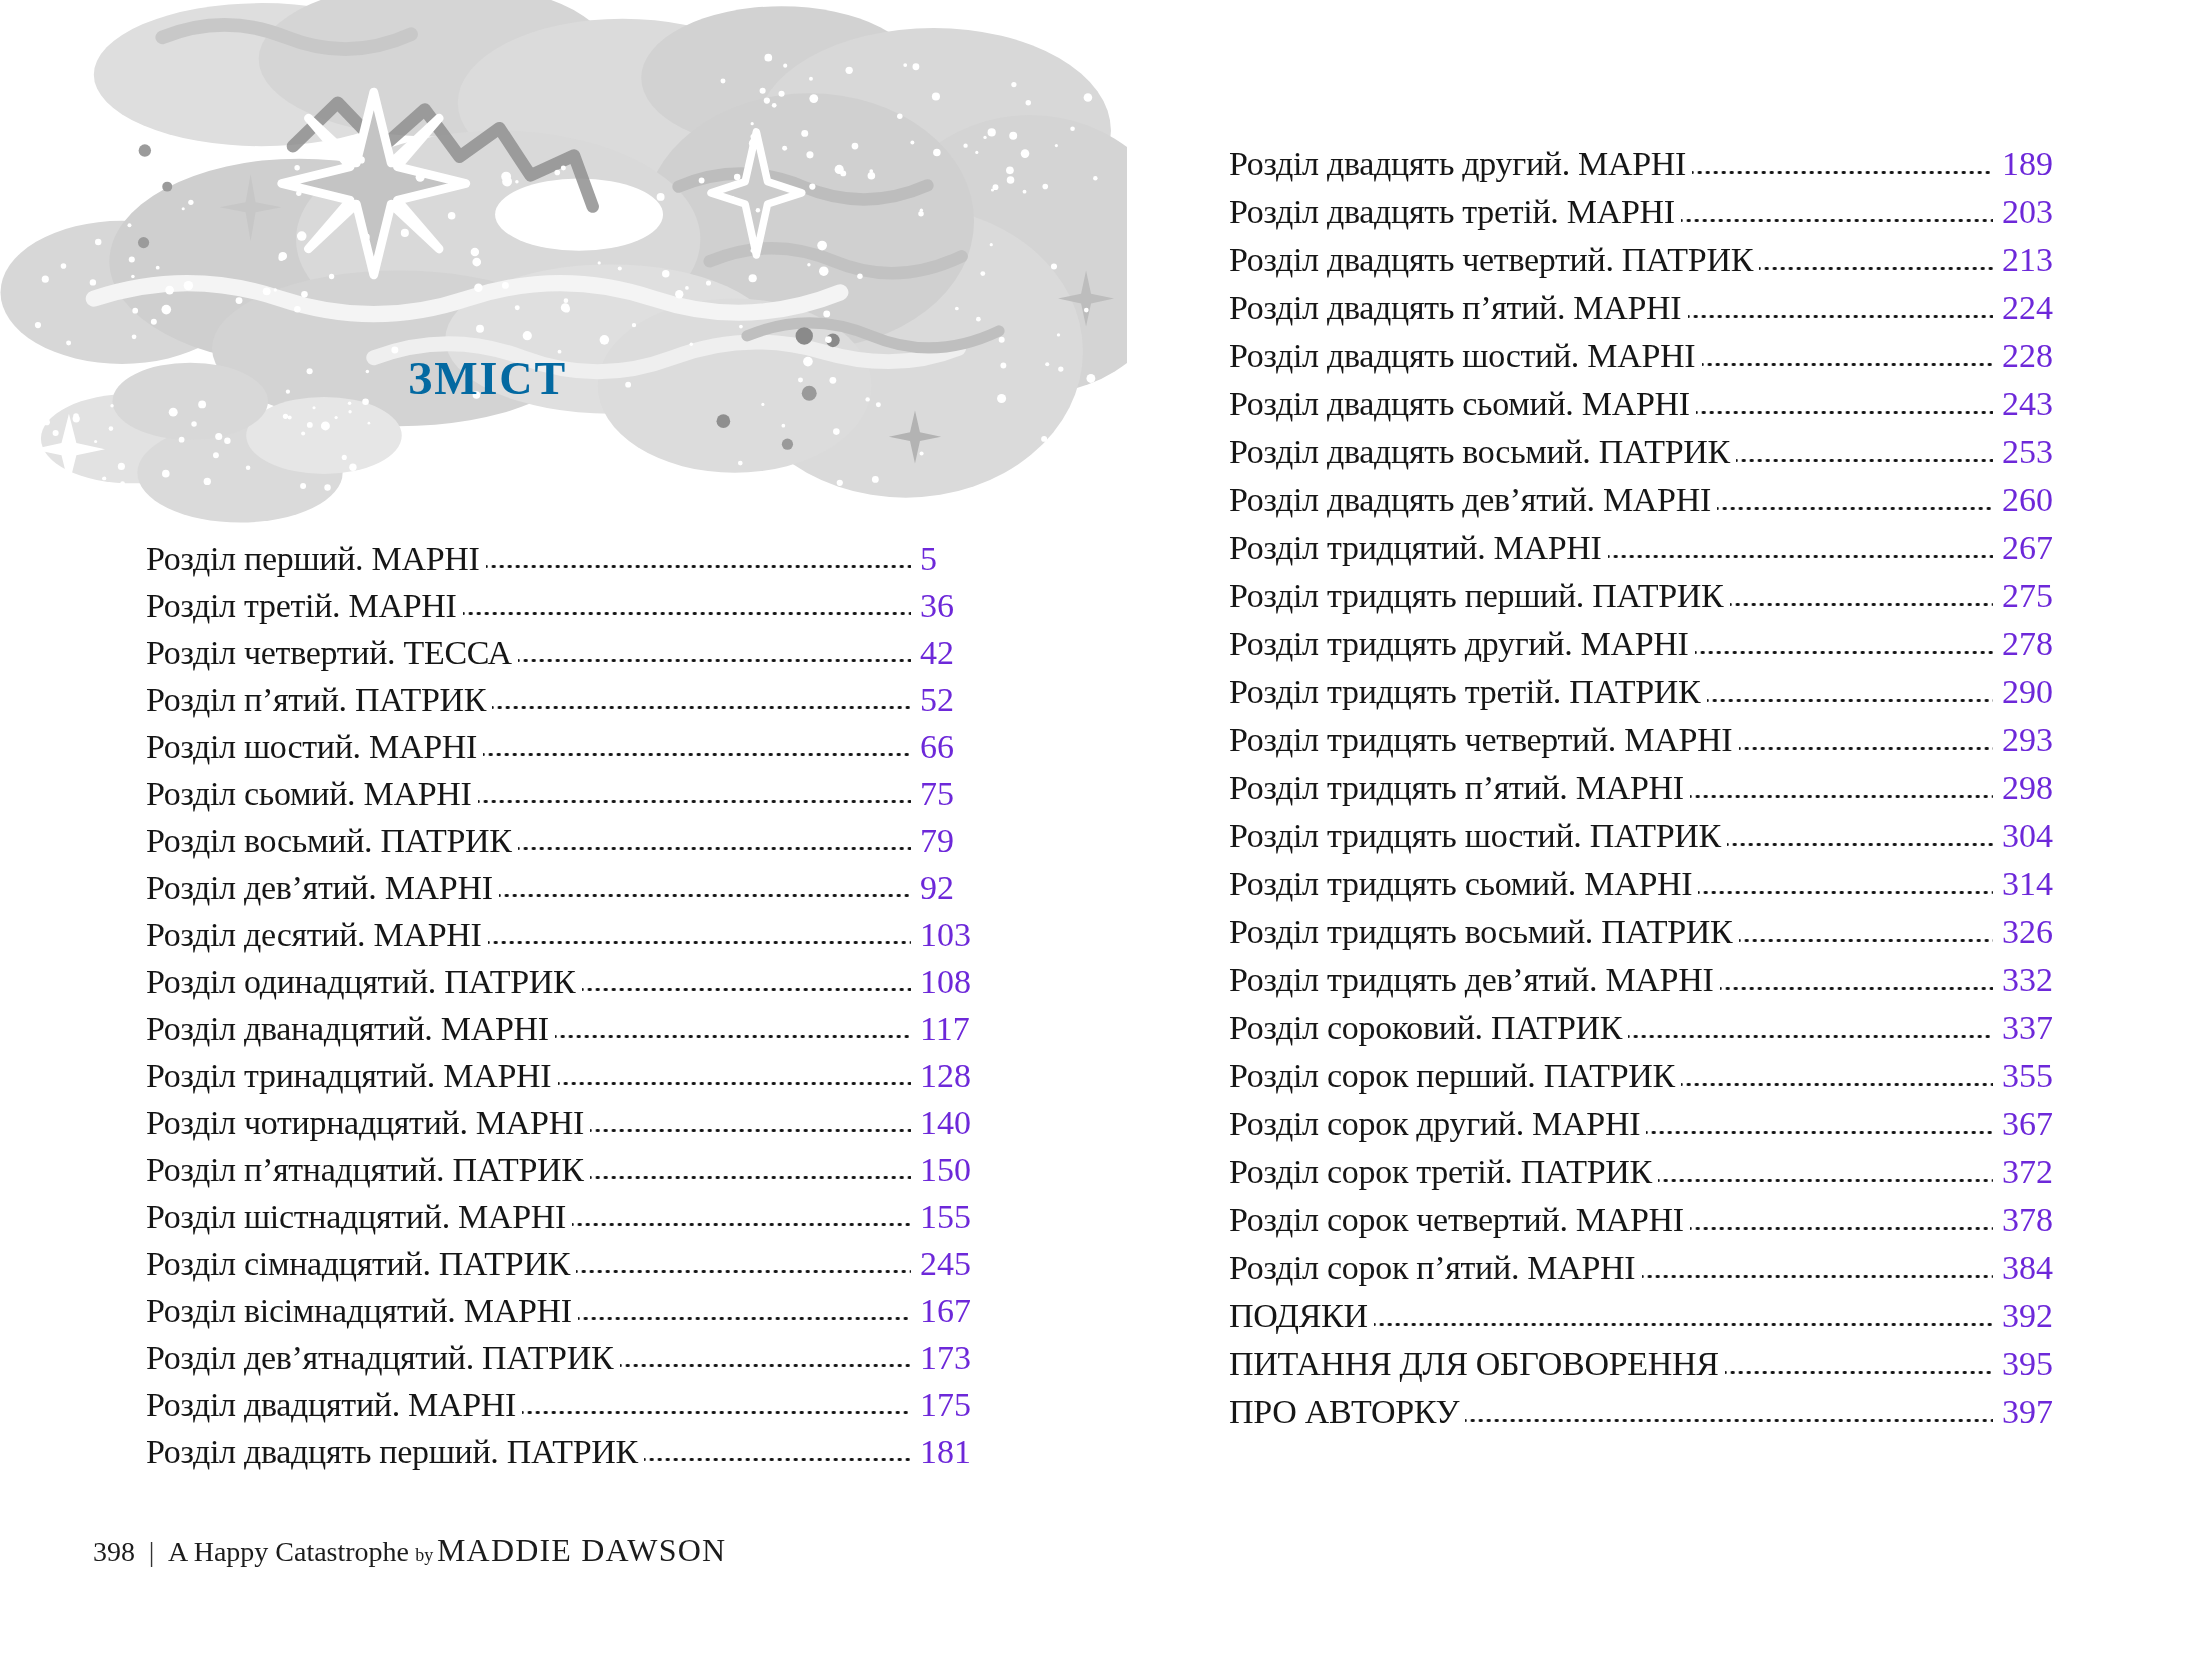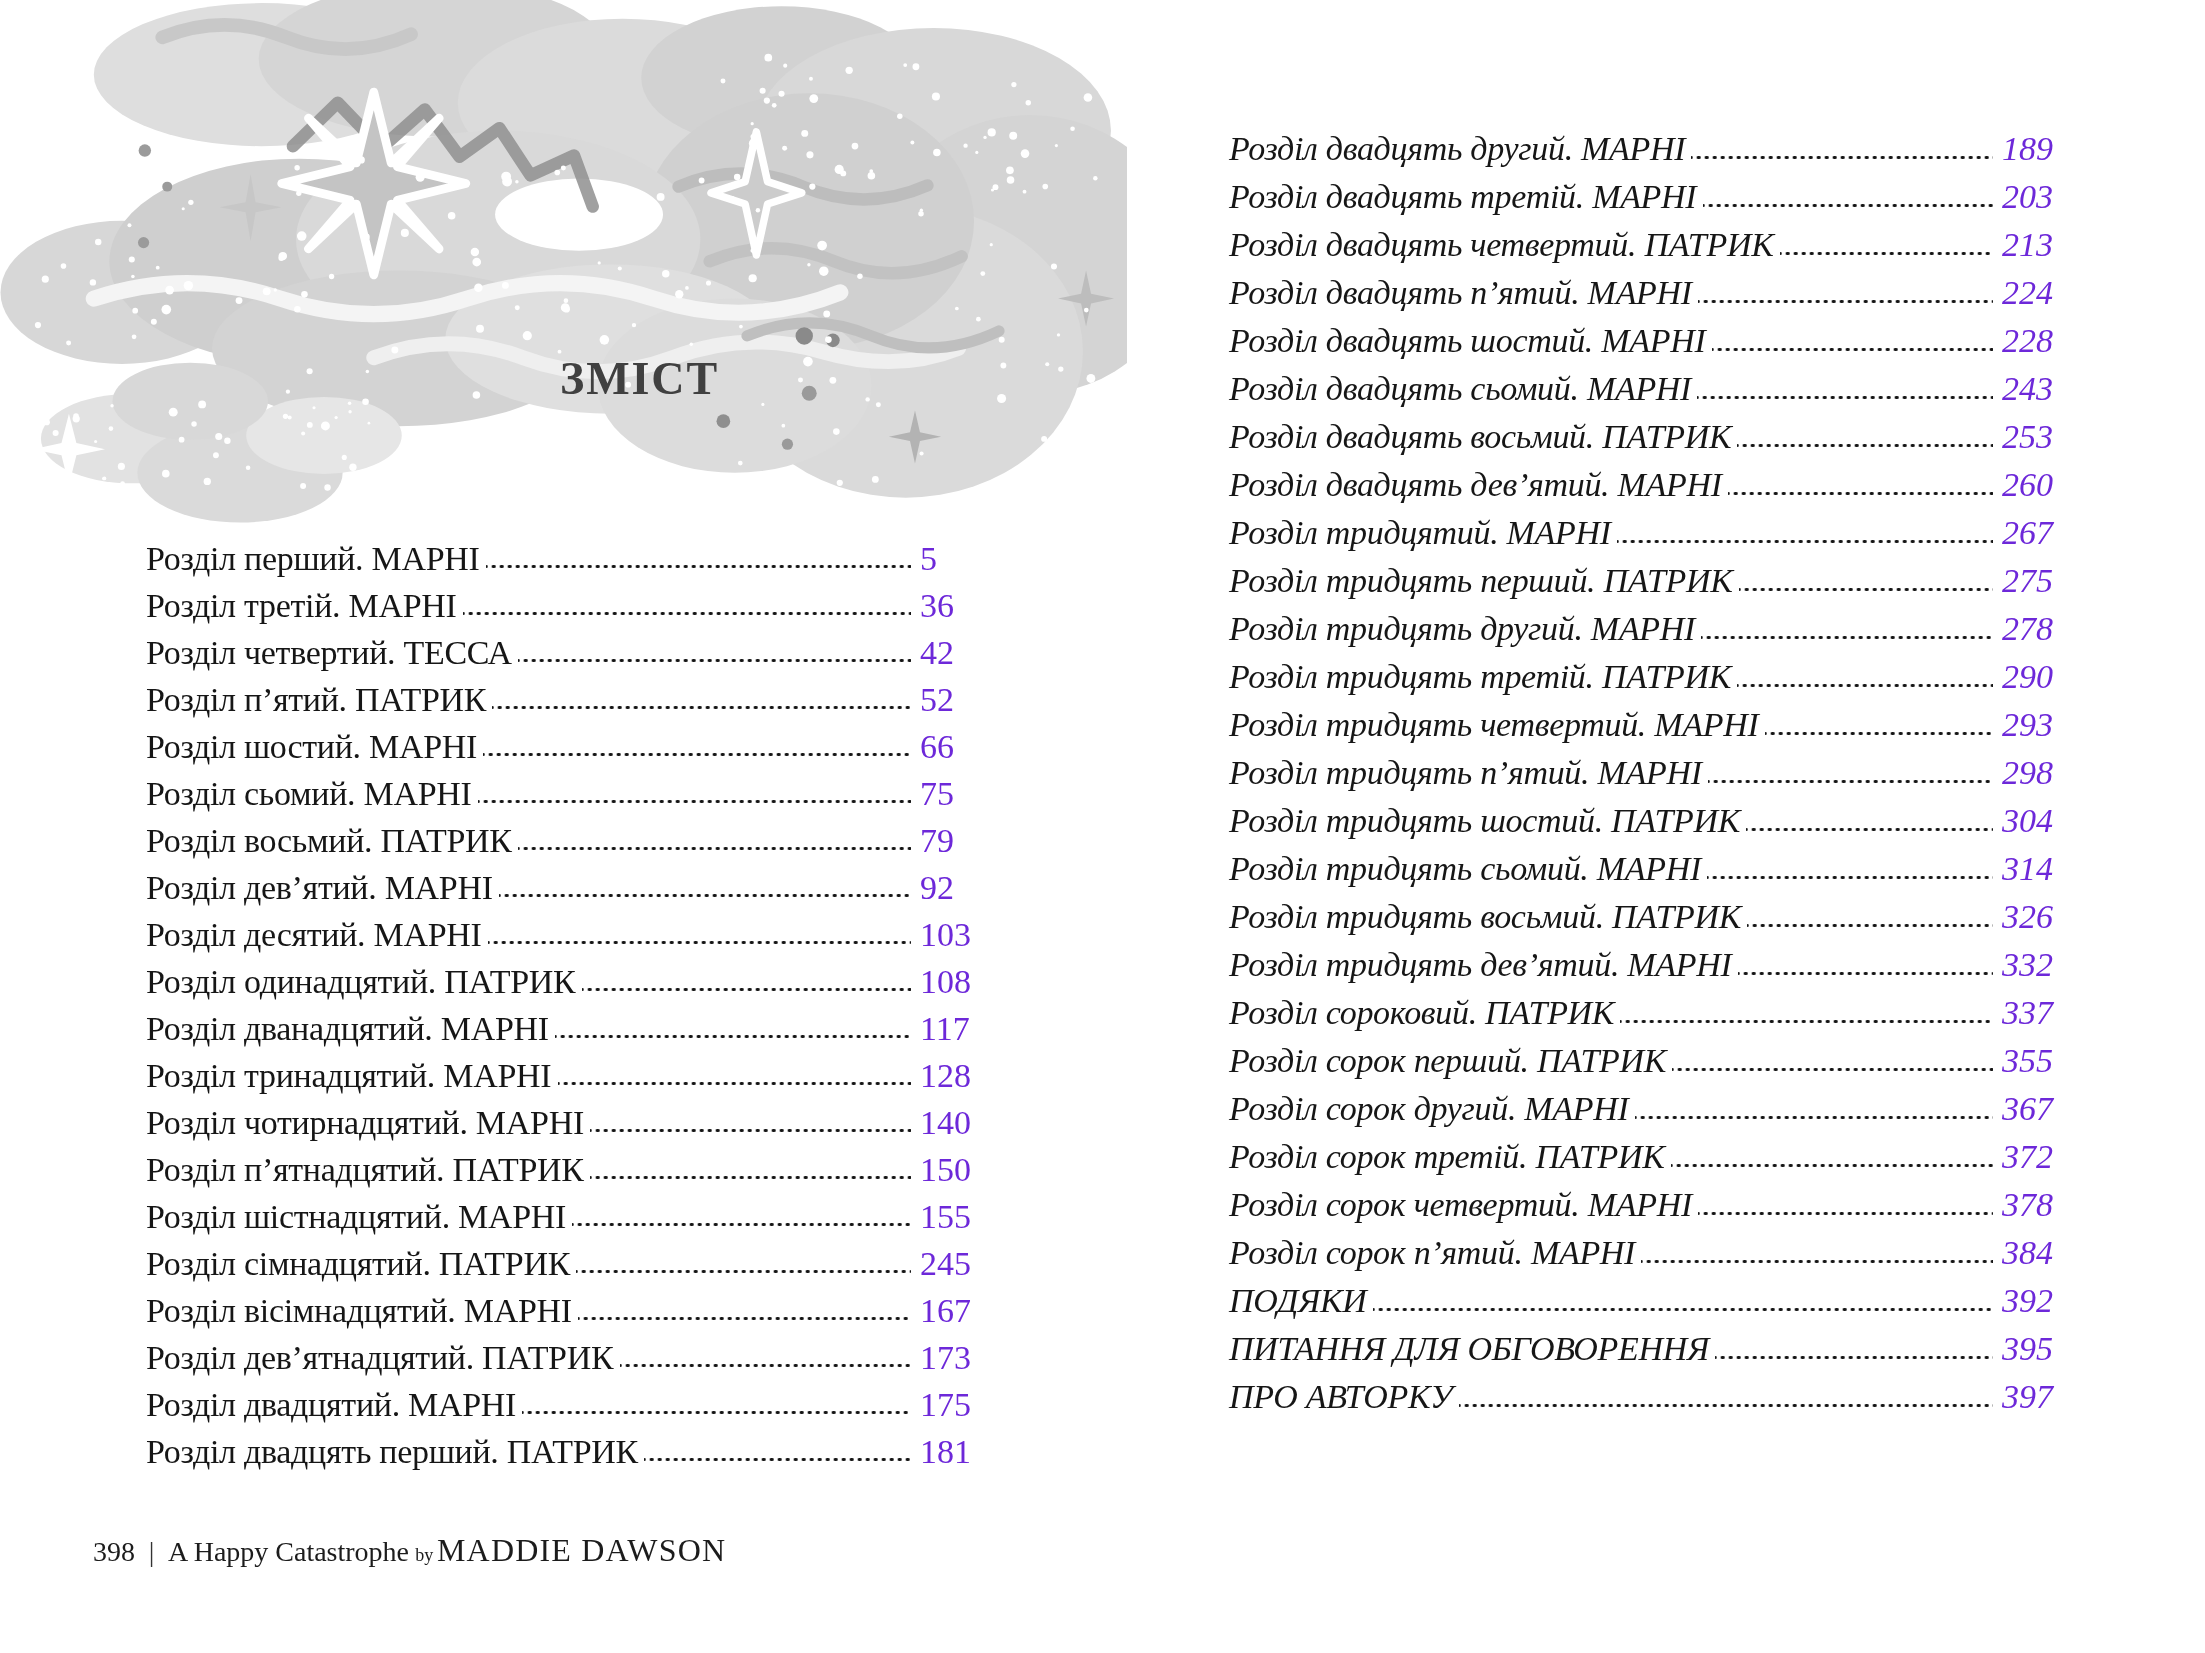--- a/index.html
+++ b/index.html
@@ -9,29 +9,29 @@
     position:relative;
     font-family:"Liberation Serif","DejaVu Serif",serif;
     color:#1a1a1a;
     overflow:hidden;
   }
   .illustration{
     position:absolute;left:0;top:0;width:1127px;height:535px;
   }
   .page-title{
     position:absolute;left:408px;top:352px;width:311px;
-    text-align:right;
+    text-align:left;
     font-size:46px;font-weight:bold;letter-spacing:1.9px;
-    color:#404040;
+    color:#0369a1;
   }
   .toc-col{
     position:absolute;display:flex;flex-direction:column;
   }
   .col-left{left:146px;top:515px;width:831px;margin-top:20px;--rh:47px;}
-  .col-right{left:1229px;top:125px;width:830px;font-style:italic;--rh:48px;}
+  .col-right{left:1229px;top:140px;width:830px;--rh:48px;}
   .toc-row{
     display:flex;align-items:center;height:var(--rh);
   }
   .toc-label{
     font-size:34px;letter-spacing:-0.3px;white-space:nowrap;color:#161616;
   }
   .toc-dots{
     flex:1;height:100%;
     margin:0 8.7px 0 6.2px;
     background-image:radial-gradient(circle,#161616 1.7px,rgba(0,0,0,0) 2px);

